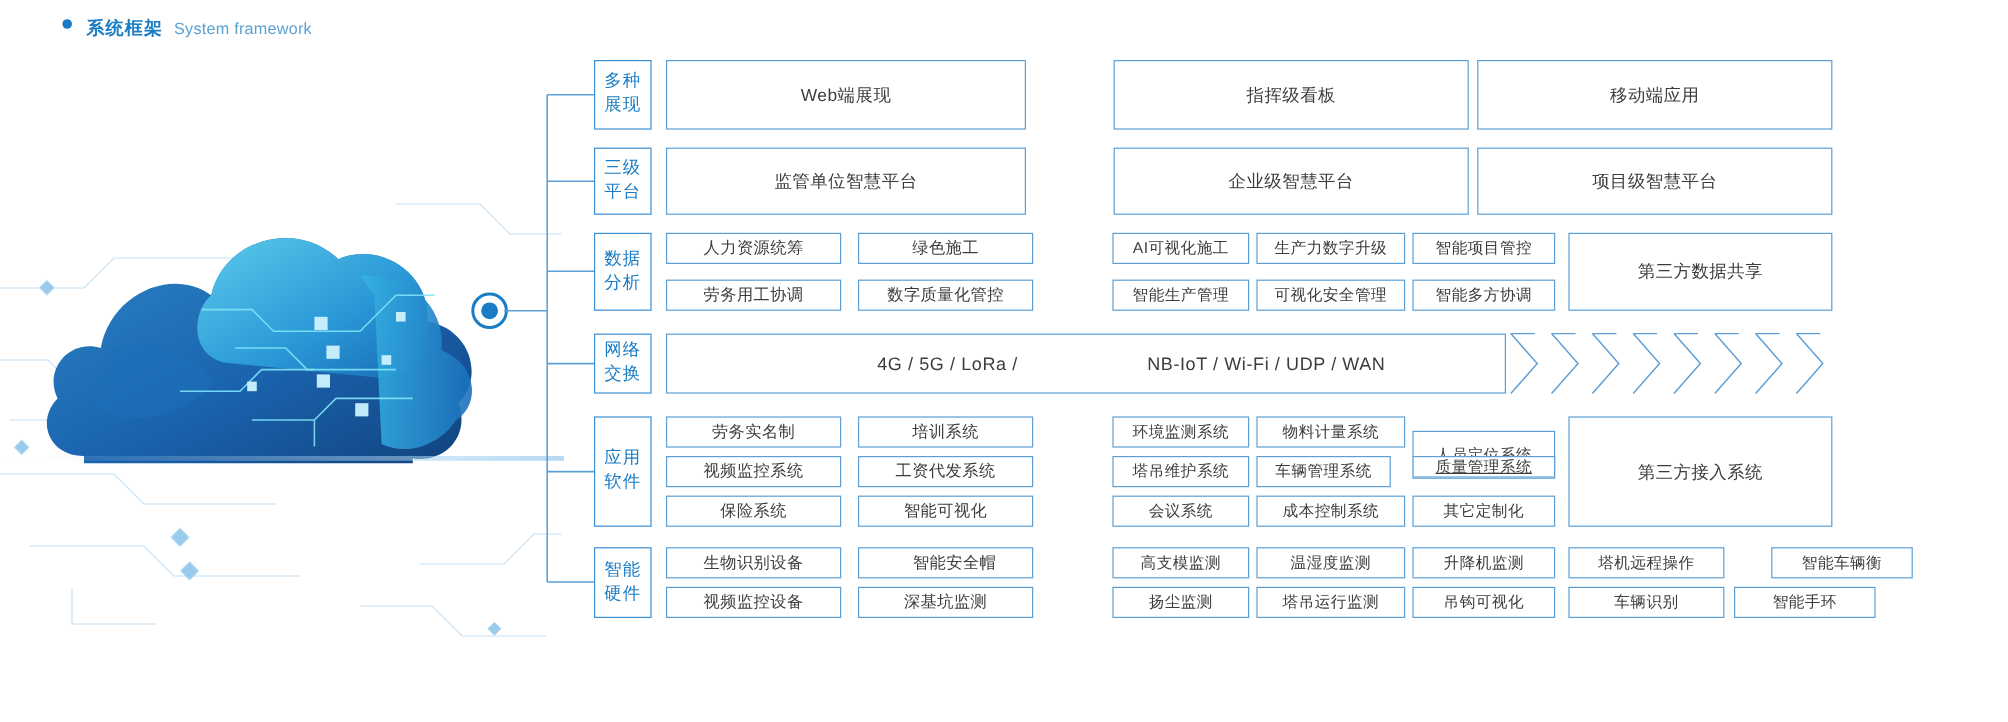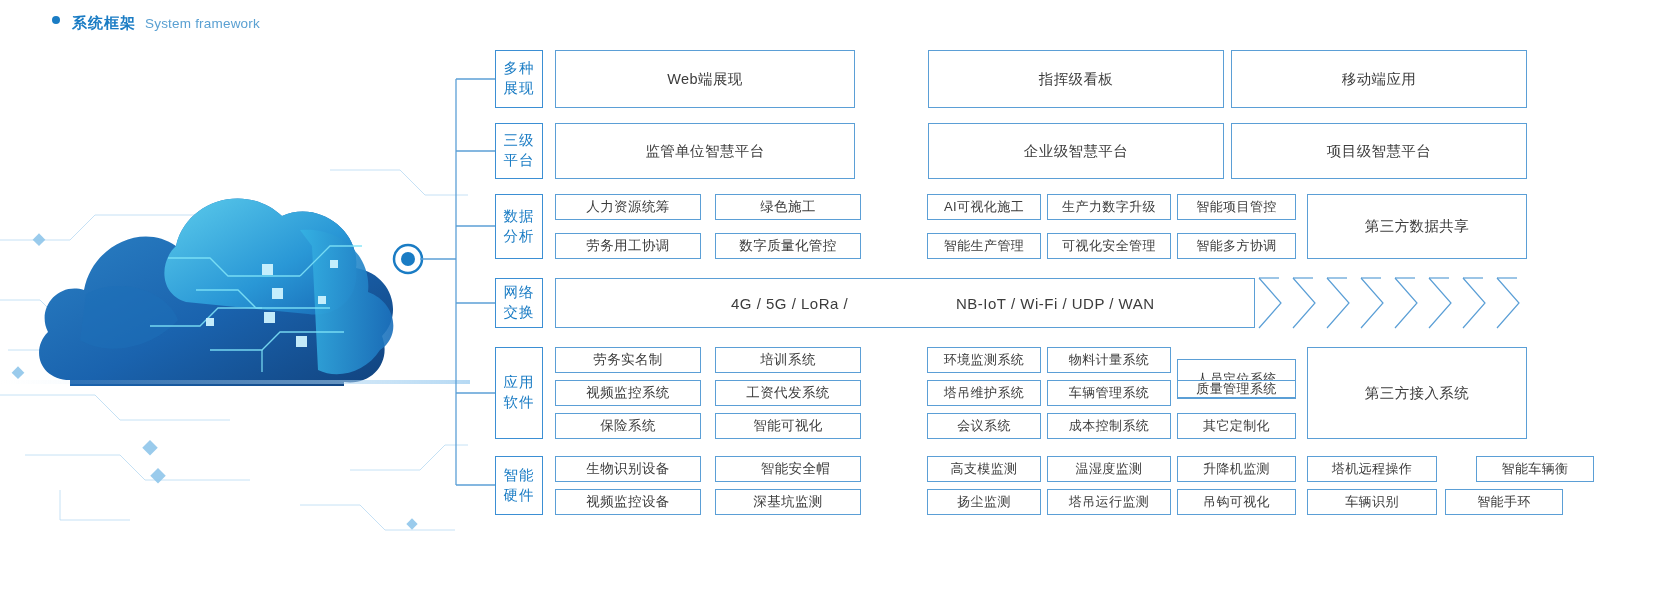--- a/index.html
+++ b/index.html
@@ -322,24 +322,24 @@
       </div>
     <div class="cell sm" style="left:552px;top:0;width:124px;height:26px;">
       <span>物料计量系统</span>
       </div>
     <div class="cell sm" style="left:682px;top:12px;width:119px;height:40px;">
       <span>人员定位系统</span>
       </div>
     <div class="cell sm" style="left:432px;top:33px;width:114px;height:26px;">
       <span>塔吊维护系统</span>
       </div>
-    <div class="cell sm" style="left:552px;top:33px;width:124px;height:26px;">
+    <div class="cell sm" style="left:552px;top:33px;width:112px;height:26px;">
       <span>车辆管理系统</span>
       </div>
-    <div class="cell sm" style="left:682px;top:33px;width:119px;height:18px;">
+    <div class="cell sm" style="left:682px;top:33px;width:119px;height:18px;text-decoration:underline;">
       <span>质量管理系统</span>
       </div>
     <div class="cell sm" style="left:432px;top:66px;width:114px;height:26px;">
       <span>会议系统</span>
       </div>
     <div class="cell sm" style="left:552px;top:66px;width:124px;height:26px;">
       <span>成本控制系统</span>
       </div>
     <div class="cell sm" style="left:682px;top:66px;width:119px;height:26px;">
       <span>其它定制化</span>

